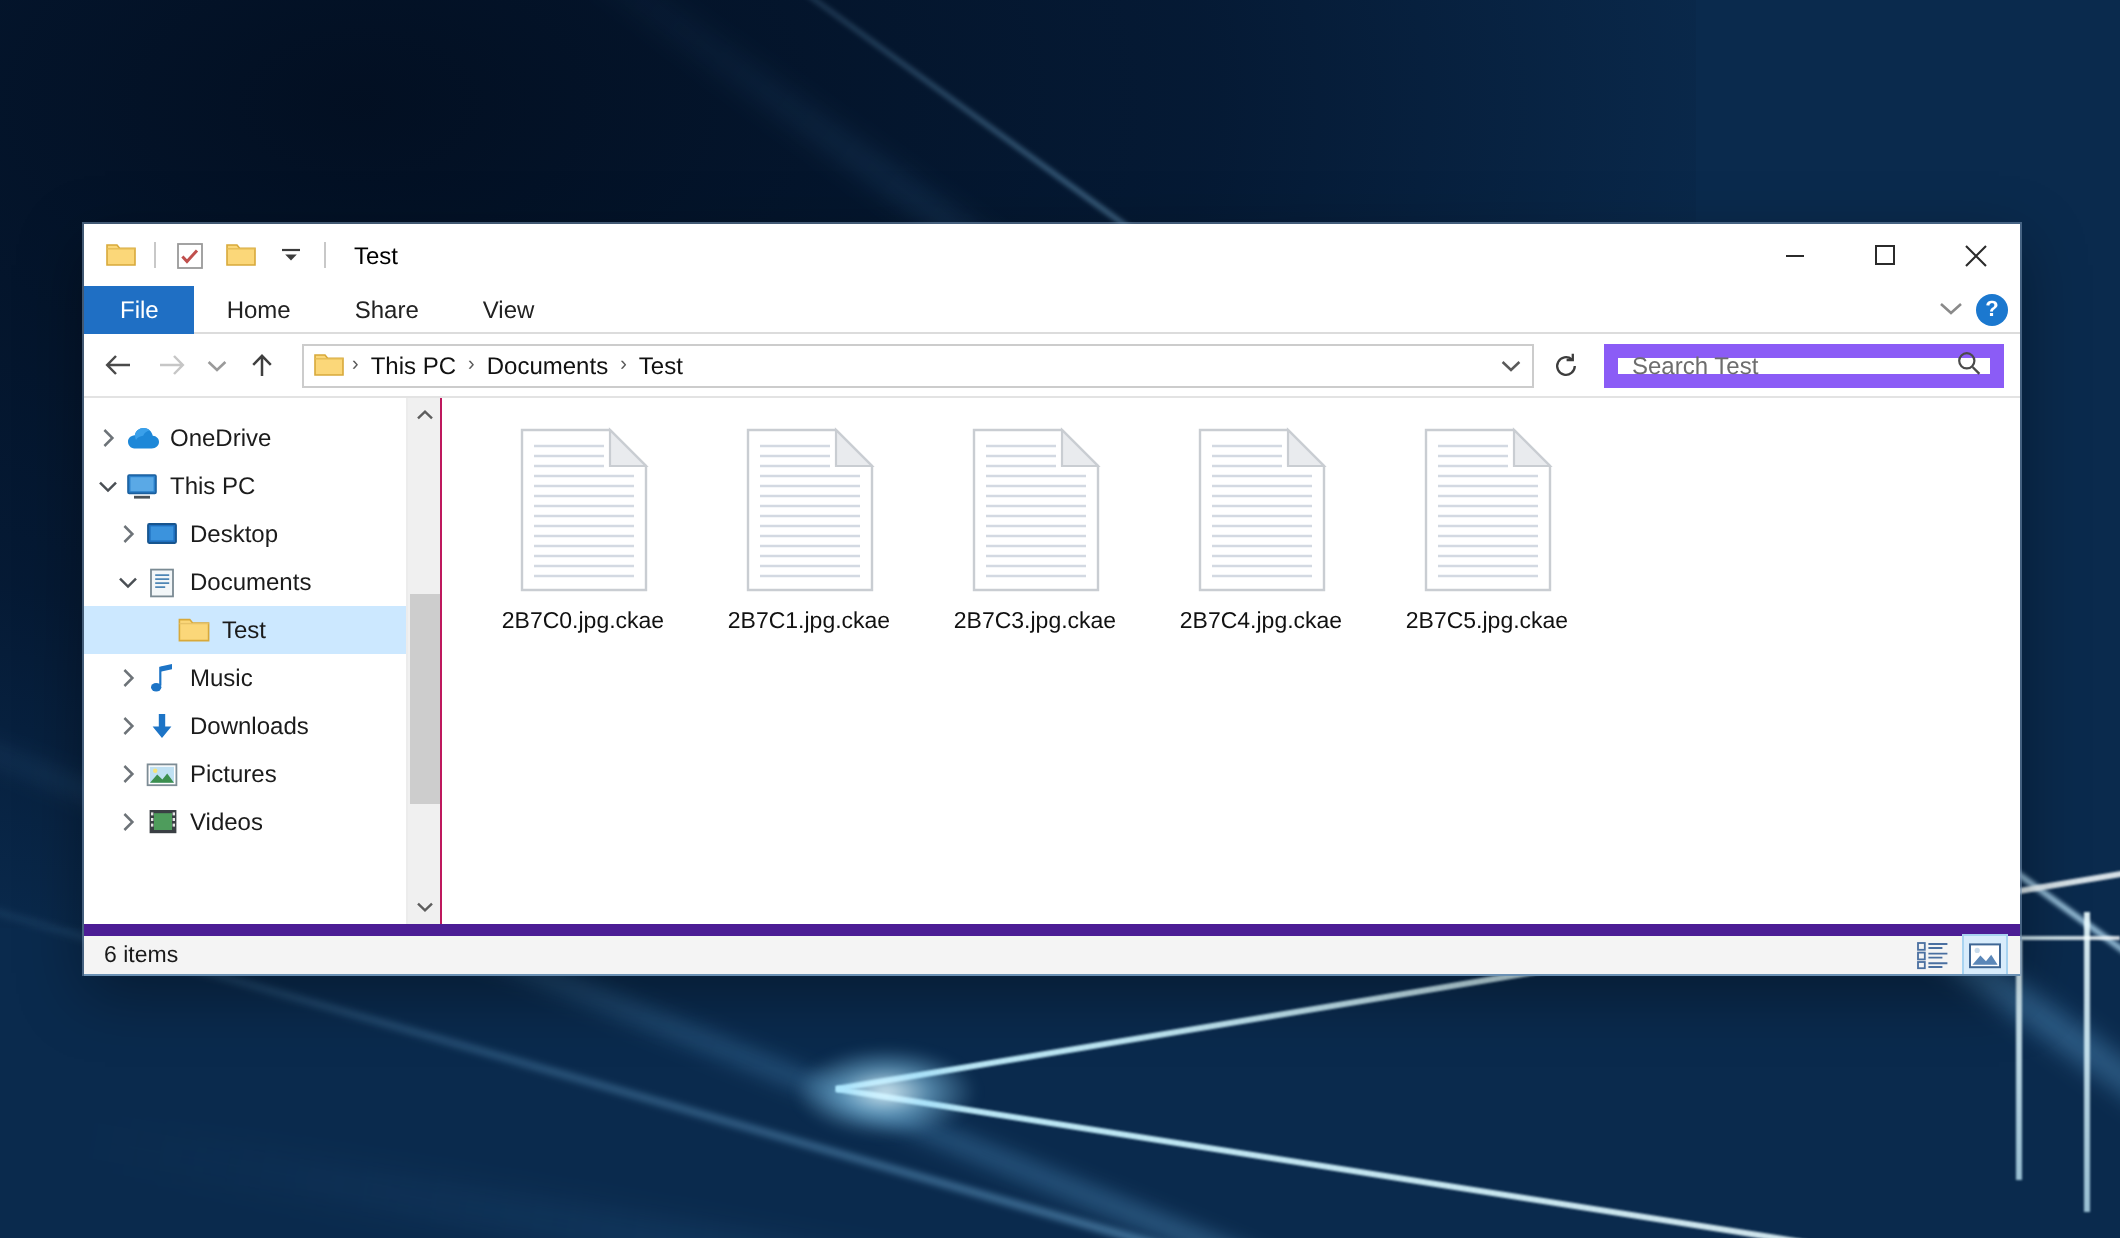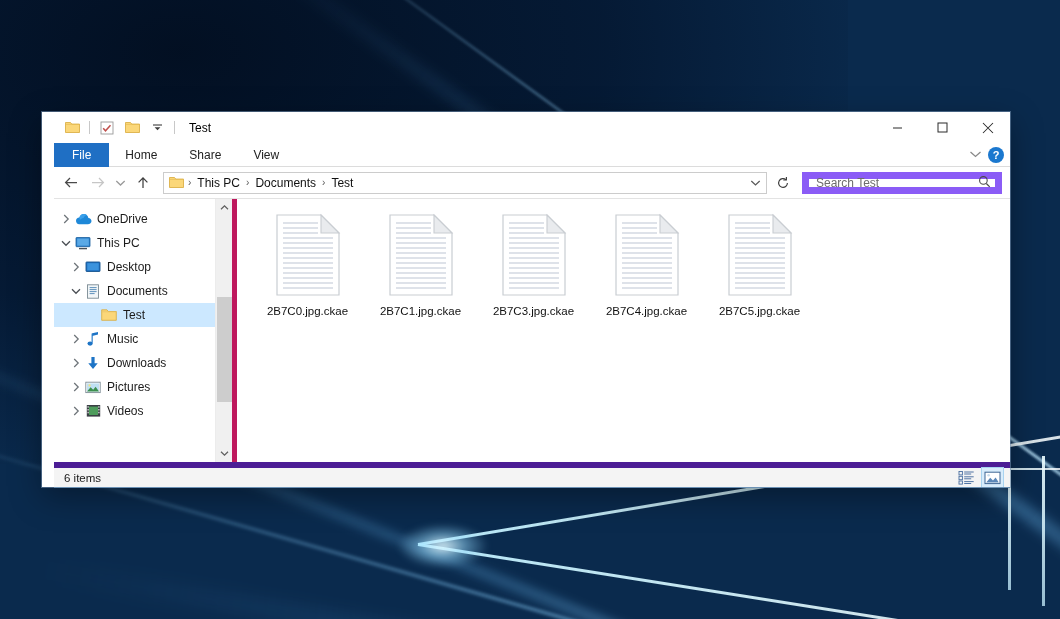--- a/index.html
+++ b/index.html
@@ -96,21 +96,20 @@
   #explorer-window {
     position: absolute;
     left: 42px; top: 112px;
     width: 968px; height: 375px;
     background: #ffffff;
     box-shadow: 0 0 0 1px rgba(120,150,180,0.55), 0 10px 30px rgba(0,0,0,0.35);
     display: flex;
     flex-direction: column;
     font-size: 12px;
     color: #1a1a1a;
-    padding-left: 12px;
   }
 
   
   .titlebar {
     height: 31px;
     background: #ffffff;
     display: flex;
     align-items: center;
     position: relative;
     flex: 0 0 auto;
@@ -329,21 +328,21 @@
   .sb-thumb {
     position: absolute;
     left: 1px; width: 15px;
     top: 81px; height: 105px;
     background: #cdcdcd;
   }
 
   .content-pane {
     flex: 1 1 auto;
     background: #ffffff;
-    border-left: 5px solid #be185d;
+    border-left: 1px solid #be185d;
     padding: 14px 0 0 14px;
     display: flex;
     flex-wrap: wrap;
     align-content: flex-start;
     overflow: hidden;
   }
   .file-tile {
     width: 113px;
     display: flex;
     flex-direction: column;

